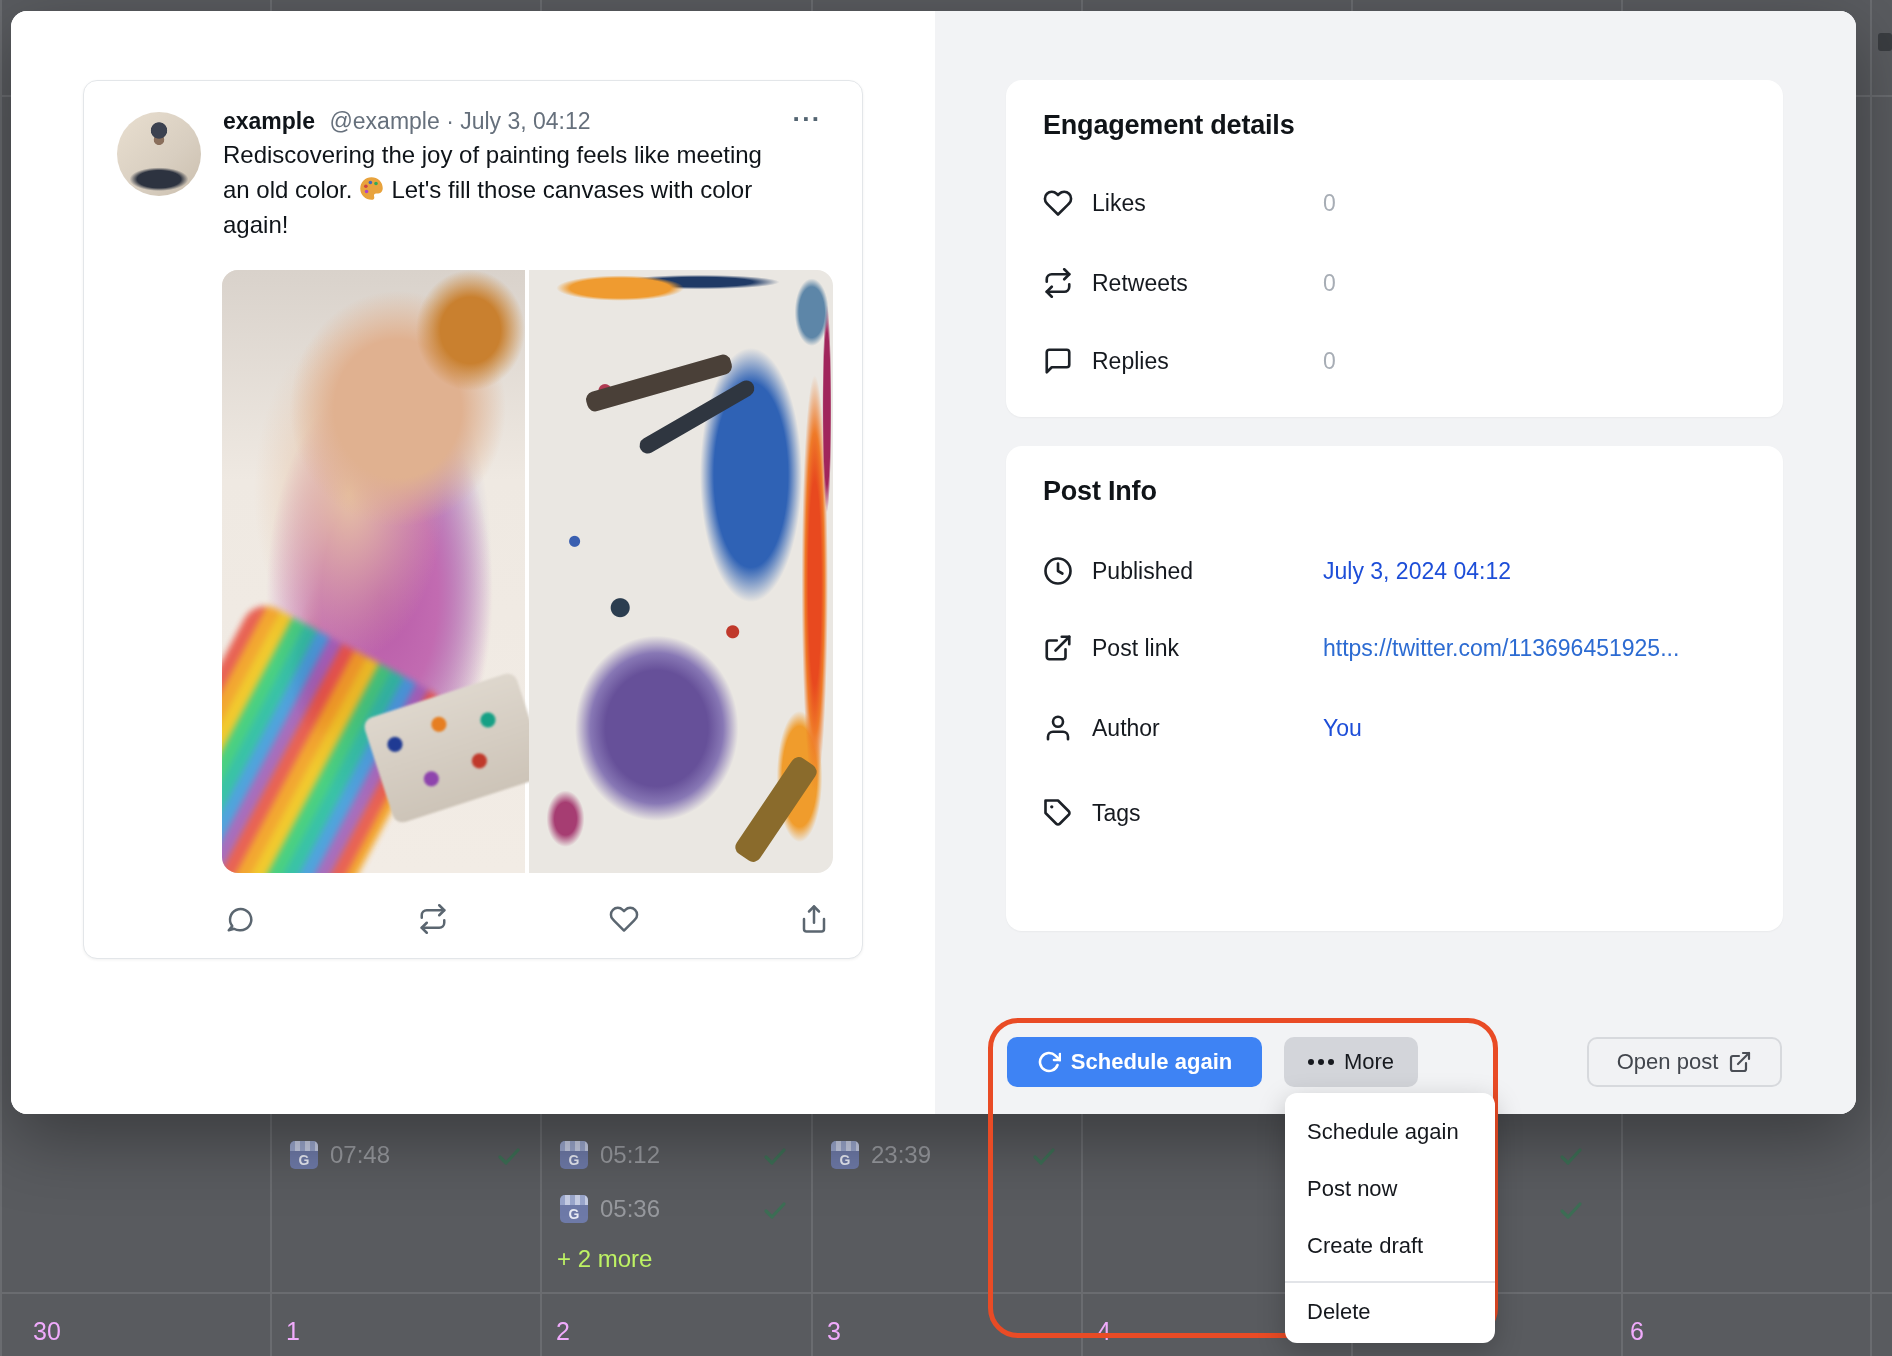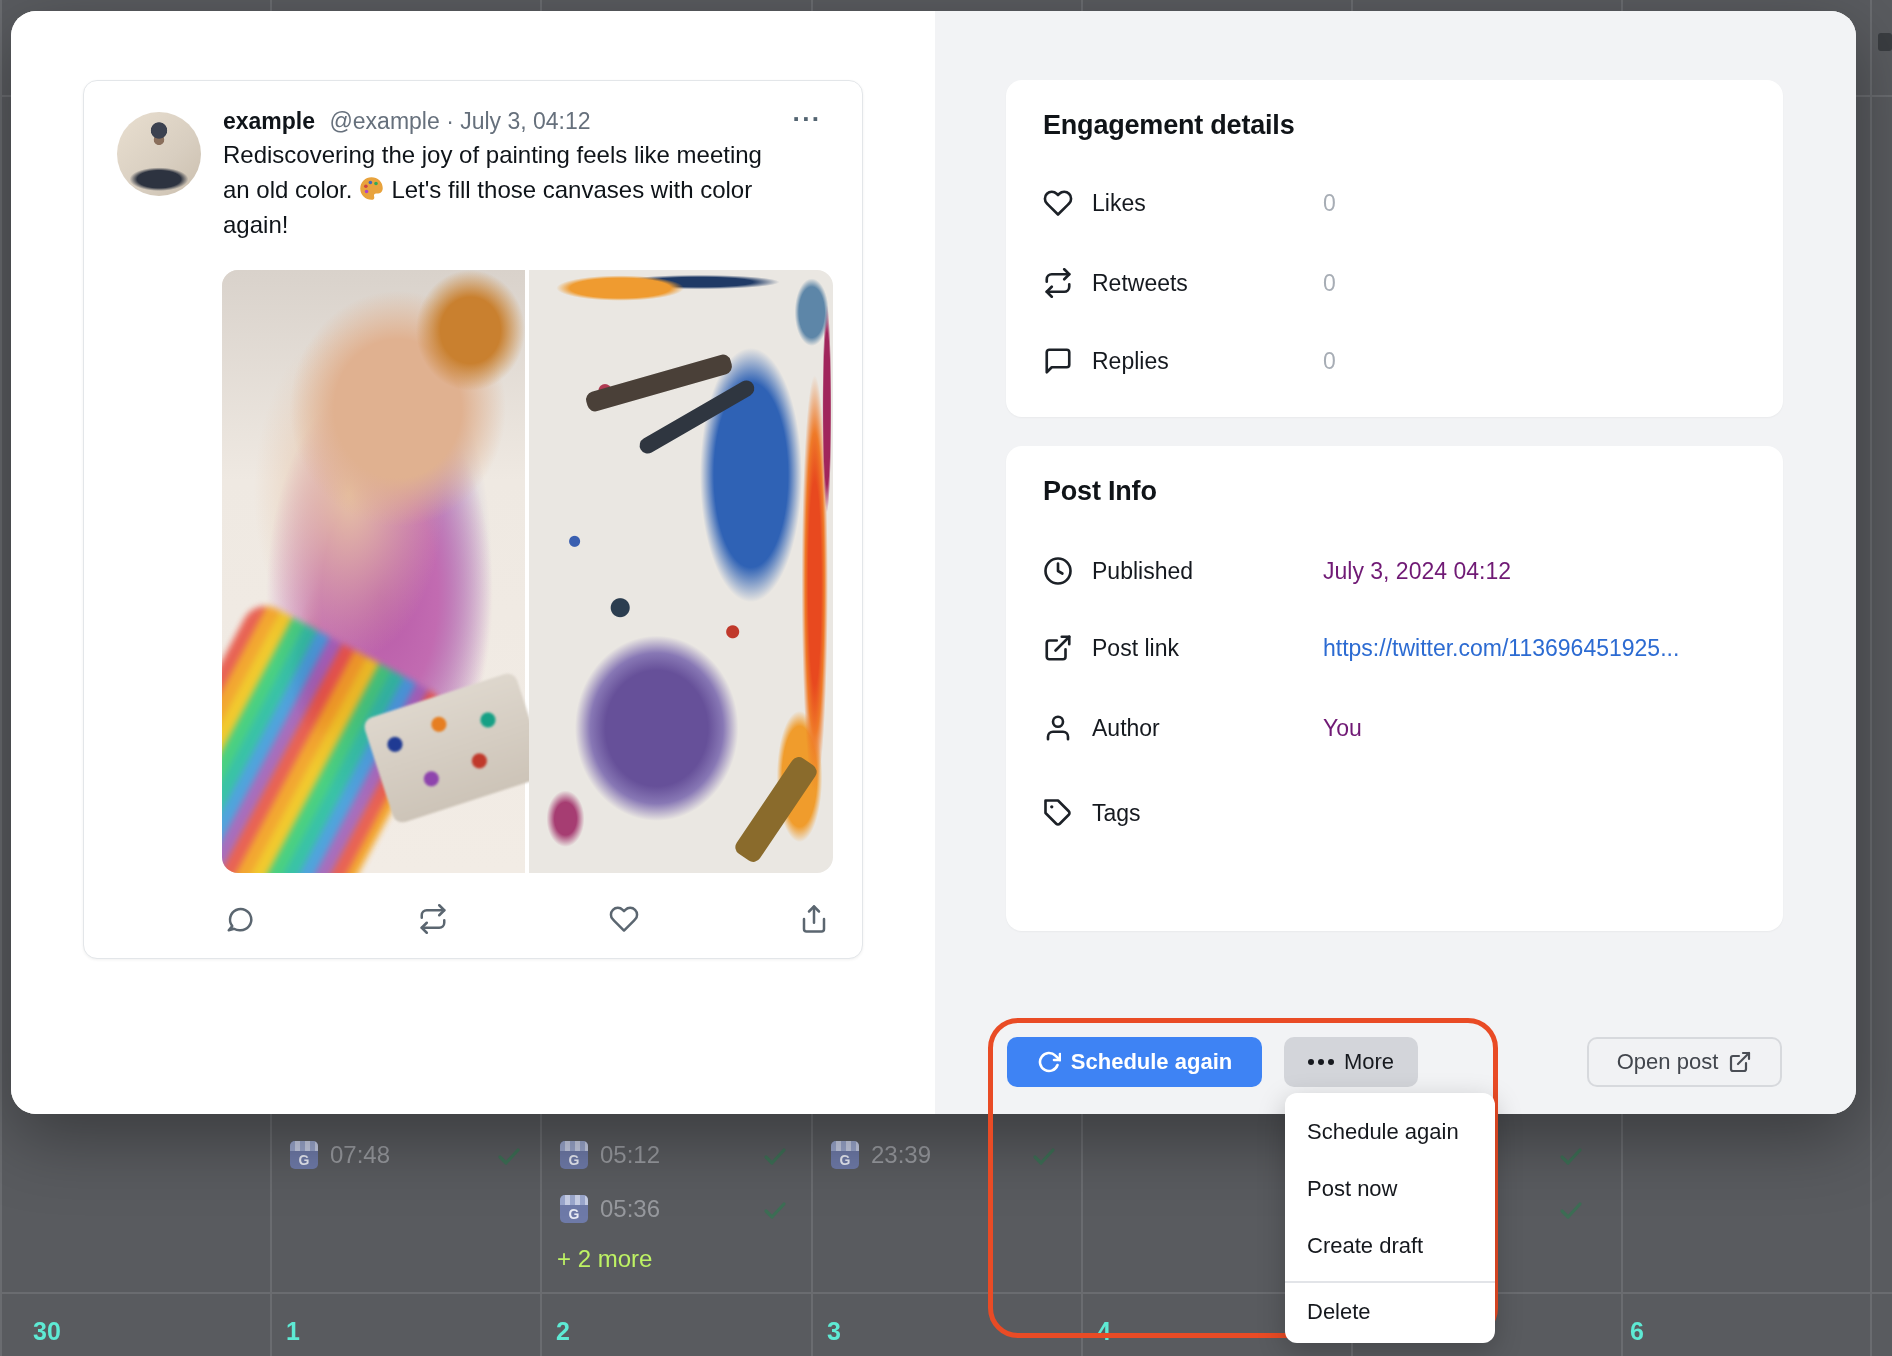--- a/index.html
+++ b/index.html
@@ -10,25 +10,25 @@
   .backdrop{position:absolute;inset:0;}
   .vline{position:absolute;top:0;bottom:0;width:2px;background:#6a6c70;}
   .hline{position:absolute;left:0;right:0;height:2px;background:#6a6c70;}
   .cal-chip{position:absolute;display:flex;align-items:center;gap:12px;}
   .gicon{position:relative;width:28px;height:28px;border-radius:5px;background:#6e7aa8;display:inline-block;overflow:hidden;flex:0 0 28px;}
   .g-awning{position:absolute;top:0;left:0;right:0;height:10px;background:repeating-linear-gradient(90deg,#9aa6cc 0 5px,#c6cde4 5px 10px);}
   .g-letter{position:absolute;bottom:0px;left:0;right:0;text-align:center;font-size:14px;font-weight:700;color:#e8ebf4;line-height:17px;}
   .chip-time{font-size:24px;color:#97999e;}
   .cal-check{position:absolute;}
   .cal-more{position:absolute;font-size:24px;color:#bef264;}
-  .cal-date{position:absolute;font-size:25px;color:#5eead4;font-weight:bold;}
+  .cal-date{position:absolute;font-size:25px;color:#f0abfc;}
   .backdrop-fragment{position:absolute;left:1878px;top:33px;width:14px;height:18px;background:#3a3d41;border-radius:3px;}
 
   
-  #modal{position:absolute;left:11px;top:11px;width:1845px;height:1103px;background:#ffffff;border-radius:25px;overflow:hidden;box-shadow:0 24px 70px rgba(0,0,0,.35);}
+  #modal{position:absolute;left:11px;top:11px;width:1845px;height:1103px;background:#ffffff;border-radius:16px;overflow:hidden;box-shadow:0 24px 70px rgba(0,0,0,.35);}
   #left-panel{position:absolute;left:0;top:0;width:924px;height:1103px;background:#ffffff;}
   #right-panel{position:absolute;left:924px;top:0;width:921px;height:1103px;background:#f2f3f5;}
 
   
   #tweet-card{position:absolute;left:72px;top:69px;width:780px;height:879px;background:#fff;border:1px solid #e3e6e9;border-radius:14px;box-shadow:0 1px 3px rgba(0,0,0,.06);}
   .avatar{position:absolute;left:33px;top:31px;width:84px;height:84px;border-radius:50%;
     background:
       radial-gradient(circle at 50% 22%, #3c4250 0 10%, rgba(0,0,0,0) 11%),
       radial-gradient(circle at 50% 33%, #8a6f5c 0 7%, rgba(0,0,0,0) 8%),
       radial-gradient(closest-side at 50% 80%, #2d3340 0 52%, rgba(0,0,0,0) 70%),
@@ -86,21 +86,21 @@
 
   
   .panel-card{position:absolute;background:#ffffff;border-radius:16px;box-shadow:0 1px 2px rgba(15,20,25,.04);}
   #engagement-card{left:995px;top:69px;width:777px;height:337px;}
   #postinfo-card{left:995px;top:435px;width:777px;height:485px;}
   .card-title{position:absolute;left:37px;top:30px;font-size:27px;font-weight:700;color:#101418;letter-spacing:-.2px;}
   .info-row{position:absolute;left:37px;right:40px;height:36px;}
   .row-icon{position:absolute;left:0;top:2px;width:30px;height:30px;}
   .row-label{position:absolute;left:49px;top:4px;font-size:23px;color:#15191f;}
   .row-value{position:absolute;left:280px;top:4px;font-size:23px;color:#a7adb5;}
-  .row-value.dark{color:#701a75;}
+  .row-value.dark{color:#1d4ed8;}
   .row-value.link{color:#2c6bd2;cursor:pointer;text-decoration:none;}
   .tag-pill{position:absolute;left:308px;top:-7px;height:46px;padding:0 56px 0 26px;border:2px solid #d9dbdf;border-radius:24px;display:flex;align-items:center;font-size:22px;color:#4b5259;background:#fff;white-space:nowrap;}
   .tag-x{position:absolute;right:18px;top:11px;width:22px;height:22px;cursor:pointer;}
 
   
   .btn{position:absolute;top:1026px;height:50px;border-radius:10px;display:flex;align-items:center;justify-content:center;gap:10px;font-size:22px;cursor:pointer;border:none;}
   #btn-schedule{left:996px;width:255px;background:#3e83f4;color:#ffffff;font-weight:600;}
   #btn-more{left:1273px;width:134px;background:#d3d5da;color:#16191e;font-weight:500;}
   #btn-open{left:1576px;width:195px;background:#f1f2f4;border:2px solid #d7d9dd;color:#42464d;font-weight:500;}
   .dots-icon{display:inline-flex;gap:4px;align-items:center;}

